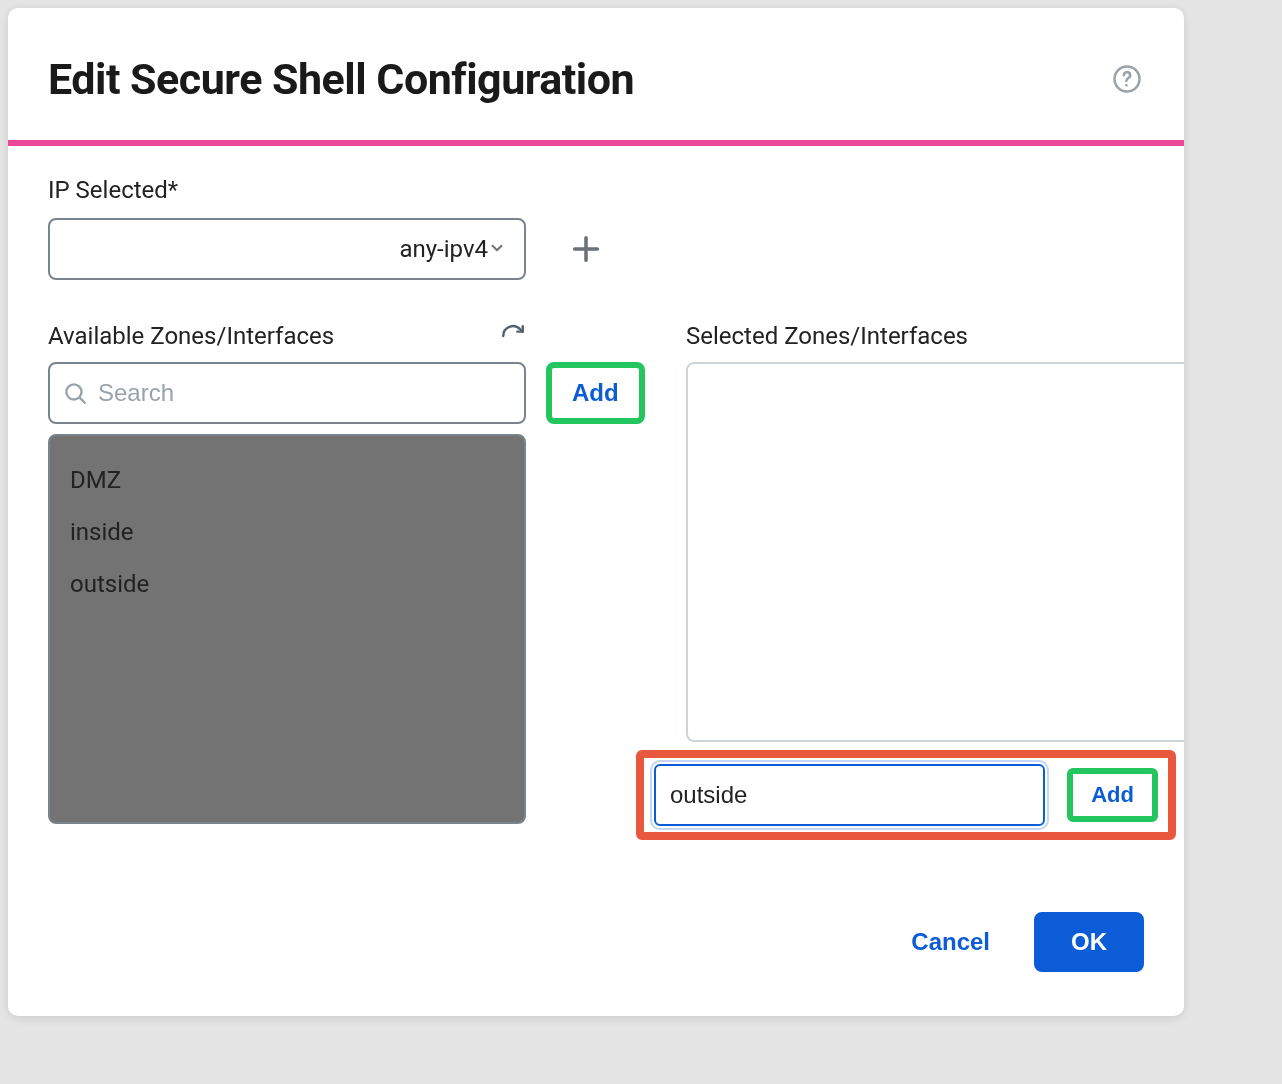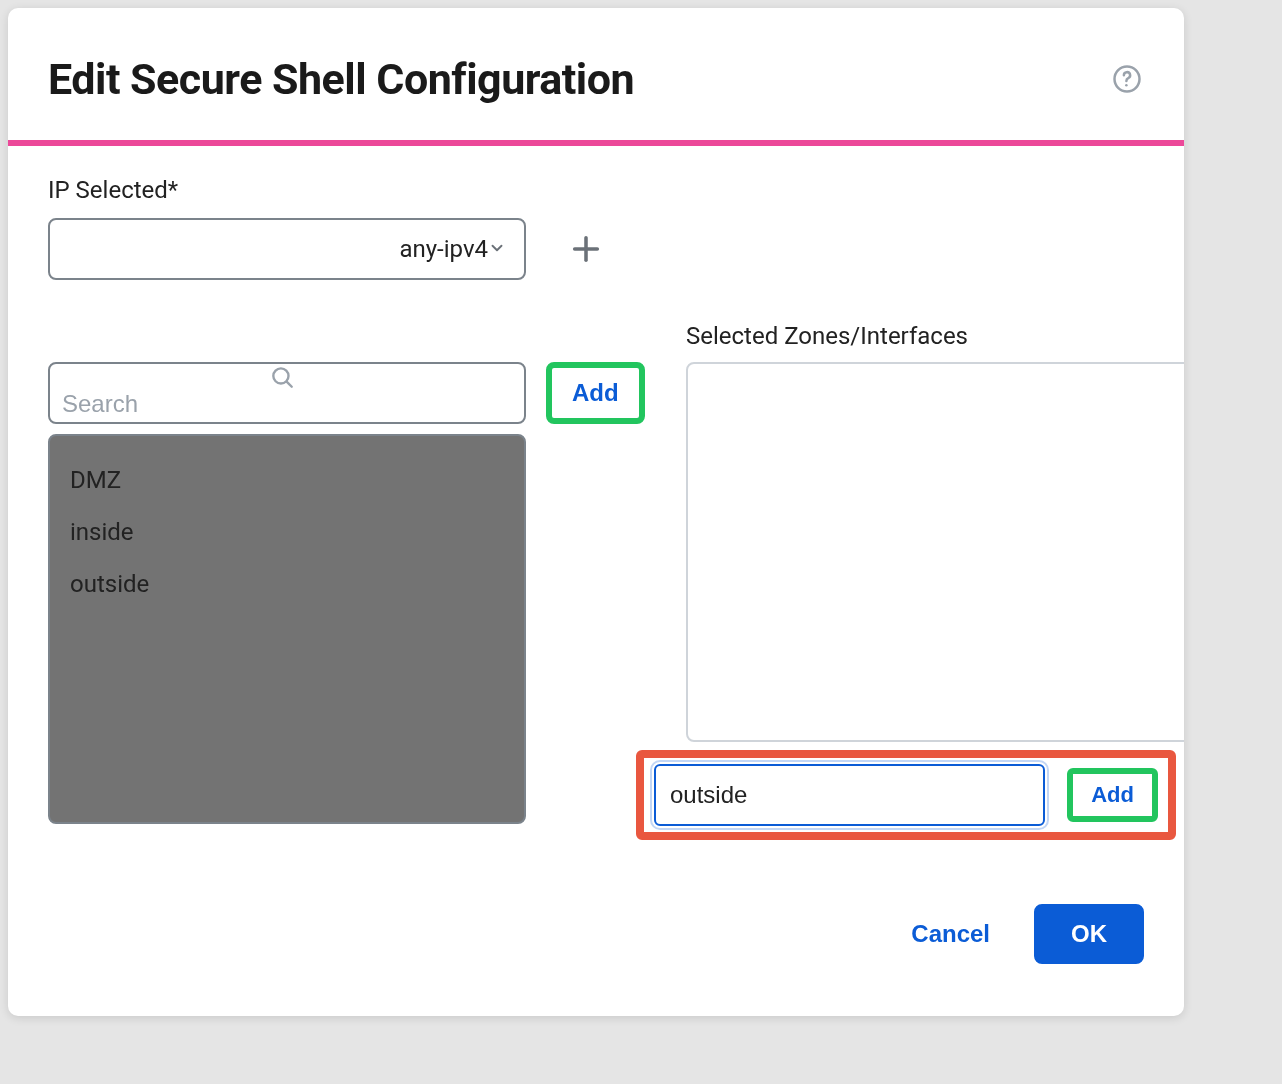--- a/index.html
+++ b/index.html
@@ -103,21 +103,20 @@
   .search-wrap {
     position: relative;
     width: 478px;
     height: 62px;
     border: 2px solid #7b838b;
     border-radius: 8px;
     display: flex;
     align-items: center;
     padding: 0 12px;
     background: #fff;
-    flex-direction: column;
   }
   .search-wrap .search-icon { color: #9aa2ab; margin-right: 10px; display:inline-flex; }
   .search-wrap .search-icon svg { width: 26px; height: 26px; }
   .search-input {
     border: none; outline: none;
     font-size: 24px;
     width: 100%;
     color: #222;
   }
   .search-input::placeholder { color: #9aa2ab; }
@@ -211,21 +210,21 @@
     height: 54px;
     border-radius: 6px;
     padding: 0 18px;
     font-size: 22px;
   }
 
   
   .dialog-footer {
     position: absolute;
     right: 40px;
-    bottom: 52px;
+    bottom: 44px;
     display: flex;
     gap: 18px;
   }
 </style>
 </head>
 <body>
 
 <div class="dialog">
 
   <div class="dialog-header">
@@ -254,20 +253,29 @@
       <span class="plus-btn">
         <svg viewBox="0 0 24 24" fill="none" stroke="currentColor" stroke-width="2.5" stroke-linecap="round">
             <line x1="12" y1="4" x2="12" y2="20"></line>
             <line x1="4" y1="12" x2="20" y2="12"></line>
           </svg>
       </span>
     </div>
 
     <div class="dual-list">
 
+      <div class="dl-header" style="grid-column:1;grid-row:1">
+        <span>Available Zones/Interfaces</span>
+        <span class="refresh-icon">
+          <svg viewBox="0 0 24 24" fill="none" stroke="currentColor" stroke-width="2.2" stroke-linecap="round" stroke-linejoin="round">
+            <path d="M3 12a9 9 0 0 1 15.5-6.3L21 8"></path>
+            <polyline points="21 3 21 8 16 8"></polyline>
+          </svg>
+        </span>
+      </div>
 
       <div style="grid-column:2;grid-row:1"></div>
 
       <div class="dl-header" style="grid-column:3;grid-row:1">
         <span>Selected Zones/Interfaces</span>
       </div>
 
       <div class="search-wrap" style="grid-column:1;grid-row:2">
         <span class="search-icon">
           <svg viewBox="0 0 24 24" fill="none" stroke="currentColor" stroke-width="2.2" stroke-linecap="round">

